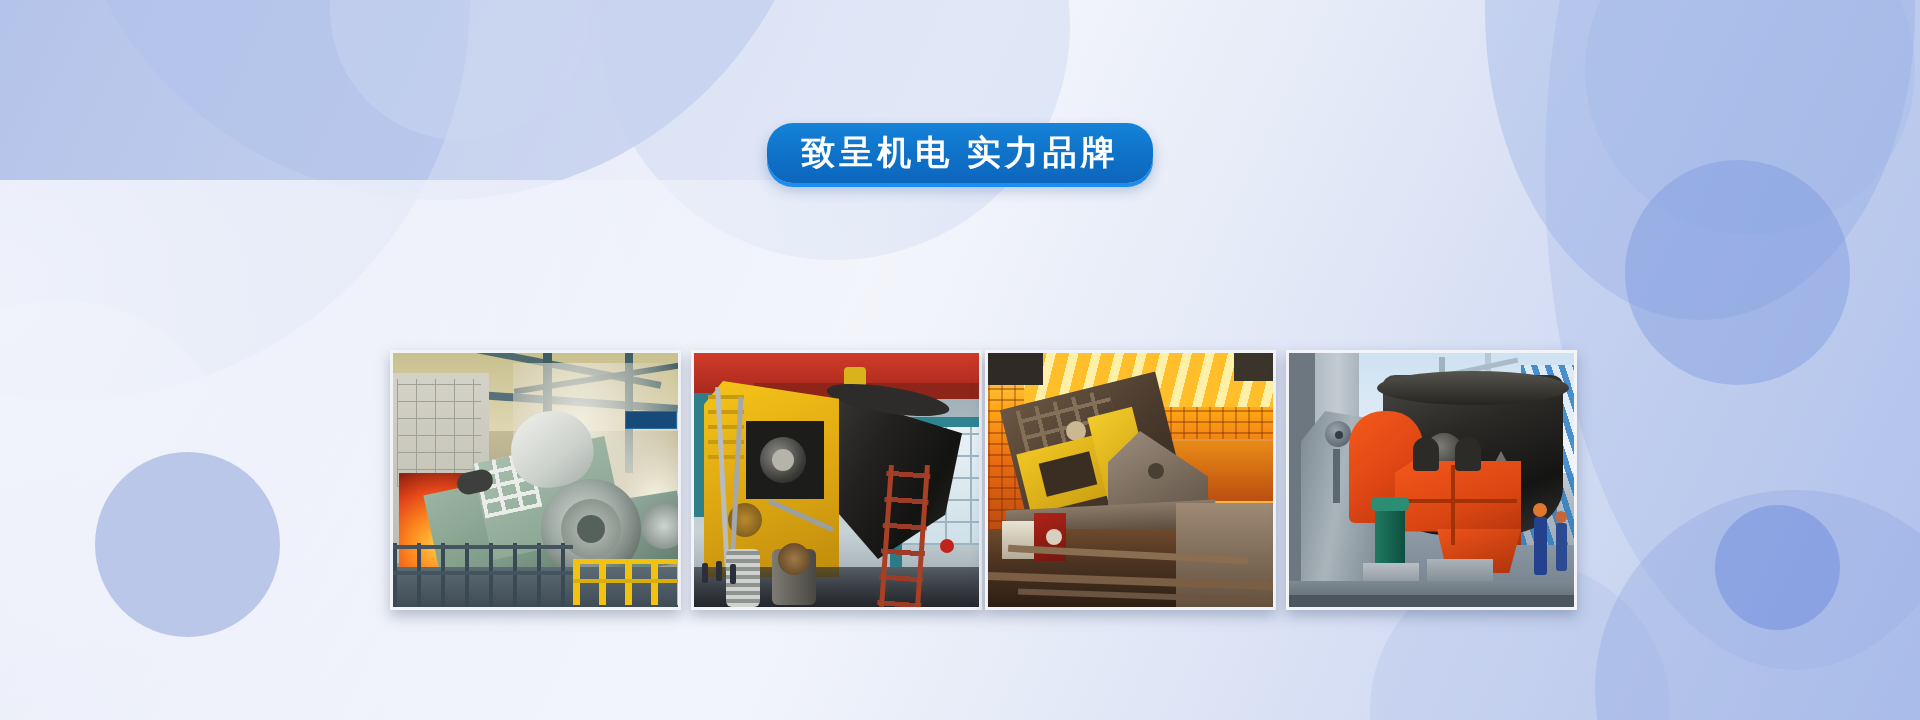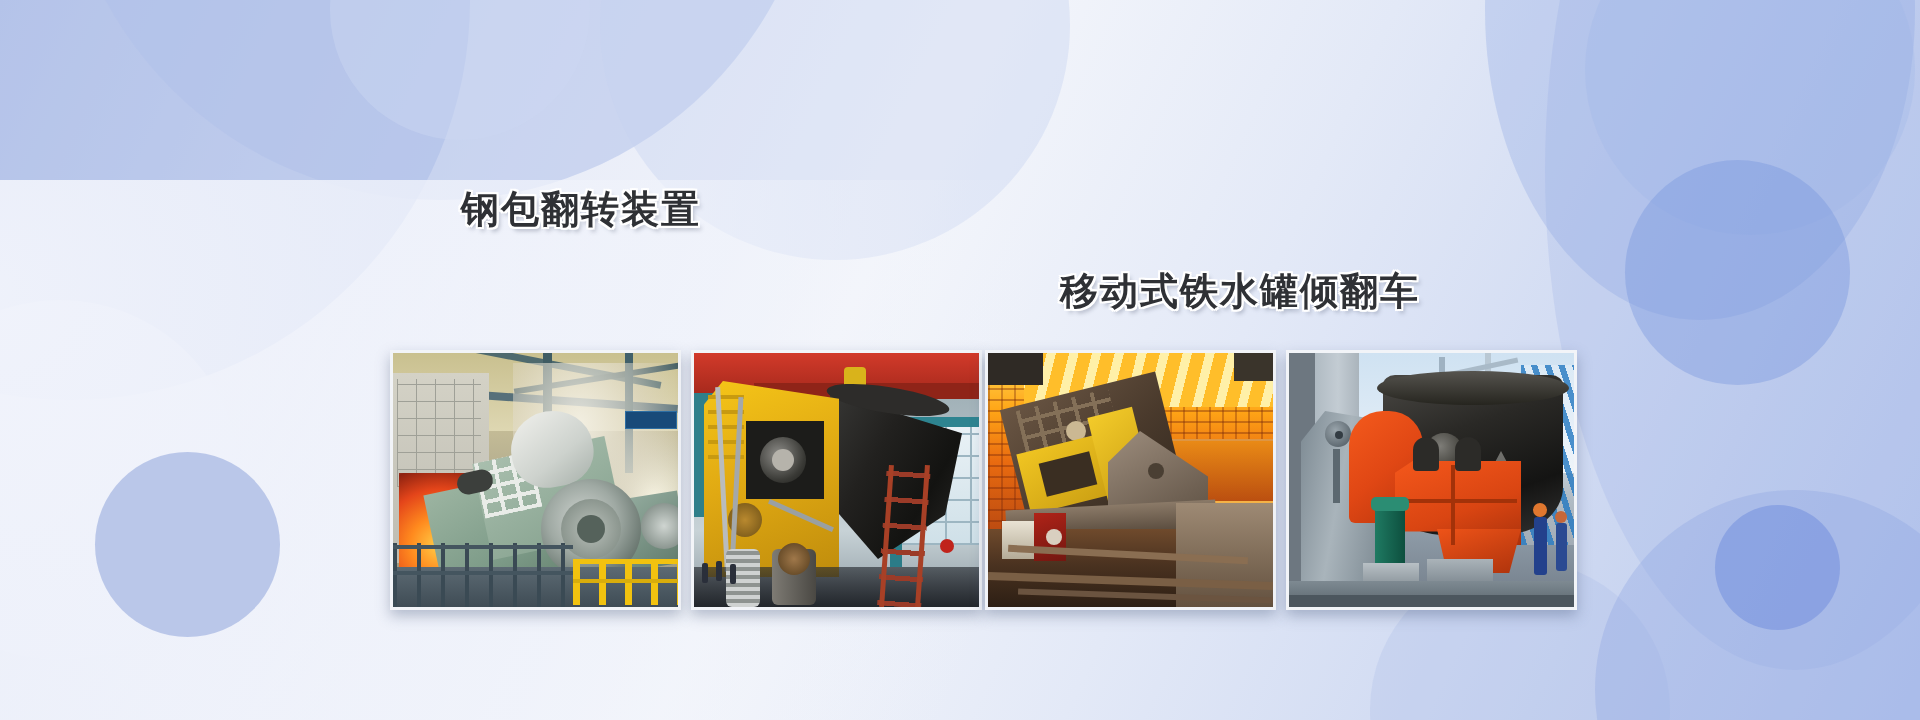--- a/index.html
+++ b/index.html
@@ -240,25 +240,26 @@
   <div class="sweep"></div>
   <div class="deco d3"></div>
   <div class="deco d6"></div>
   <div class="deco d5"></div>
   <div class="deco d8"></div>
   <div class="deco d7"></div>
   <div class="deco d11"></div>
   <div class="deco d9"></div>
   <div class="deco d10"></div>
 
+  <div class="badge-wrap">
+    <div class="badge">致呈机电 实力品牌</div>
+  </div>
 
   <div class="head head-left">
-    <div>钢包翻转装置</div>
   </div>
-  <div class="head head-right">移动式铁水罐倾翻车</div>
 
   <div class="photos">
 
     <div class="group g-left">
 
       <div class="photo p1">
         <div class="px roof"></div>
         <div class="px beamA"></div>
           <div class="px beamB"></div>
           <div class="px beamC"></div>

